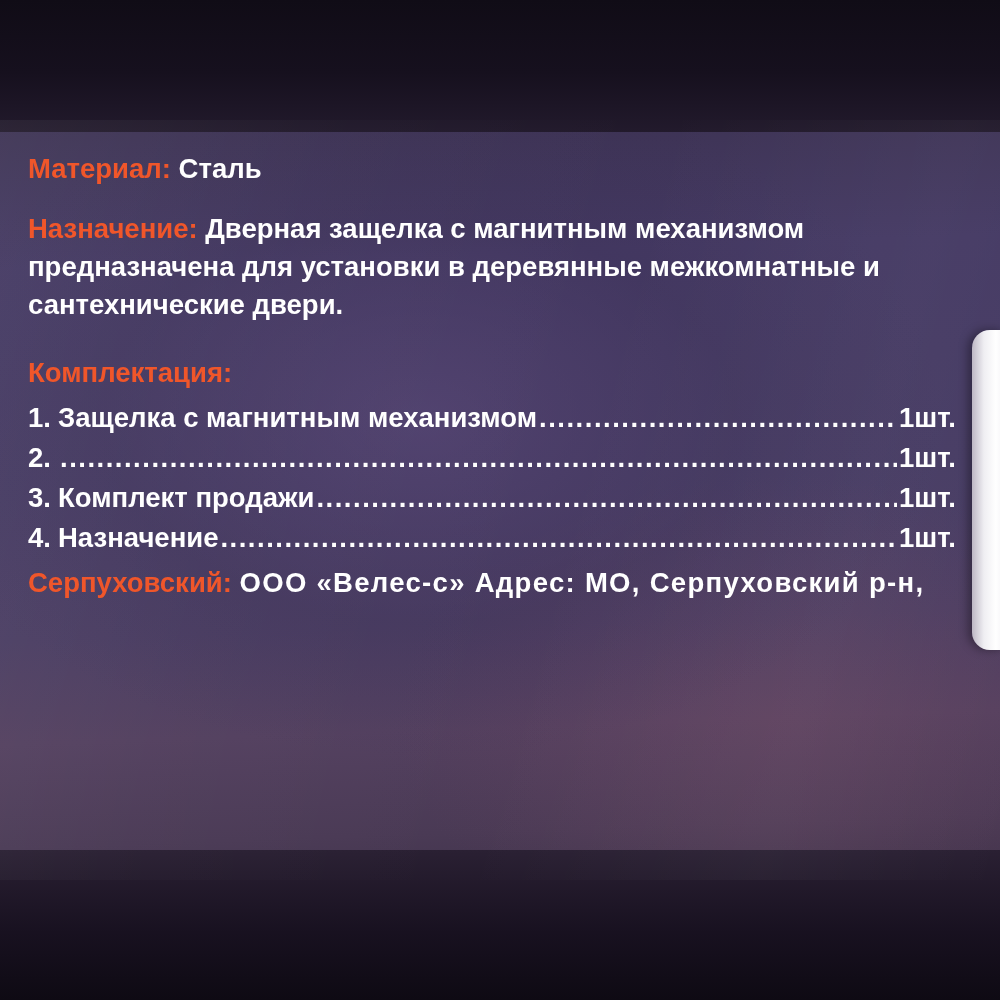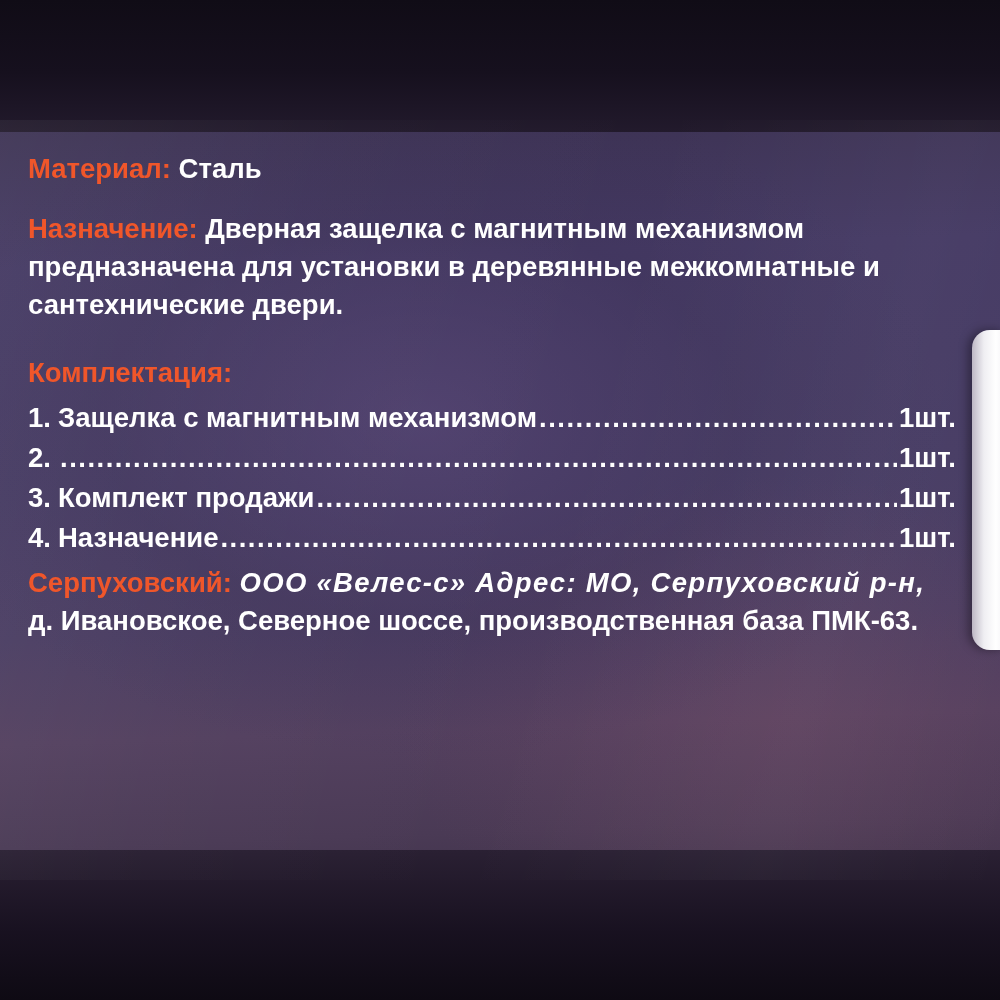--- a/index.html
+++ b/index.html
@@ -105,21 +105,21 @@
   .kit-qty { flex: none; }
 
   .row-warranty { margin-top: 20px; margin-bottom: 14px; }
   .row-made { margin-top: 6px; }
   .made-line1 {
     font-size: 27.5px;
     line-height: 38px;
     font-weight: 700;
     white-space: nowrap;
   }
-  .made-spaced { letter-spacing: 1.3px; font-style: italic; }
+  .made-spaced { letter-spacing: 1.3px; }
 </style>
 </head>
 <body>
 
 <div id="page">
   <div id="label">
     <div id="top-band"></div>
     <div id="bottom-band"></div>
     <div id="sheen"></div>
     <div id="hang-tab"></div>
@@ -163,18 +163,17 @@
         <span class="kit-dots">................................................................................................................</span>
         <span class="kit-qty">1шт.</span>
       </div>
 
 
       <div class="row-made">
         <div class="made-line1">
           <span class="hl">Серпуховский:</span>
           <span class="made-spaced">ООО  «Велес-с»  Адрес:   МО,  Серпуховский  р-н,</span>
         </div>
-        <div class="para">д. Ивановское, Северное шоссе, производственная база ПМК-63.</div>
       </div>
 
     </div>
   </div>
 </div>
 
 </body></html>

